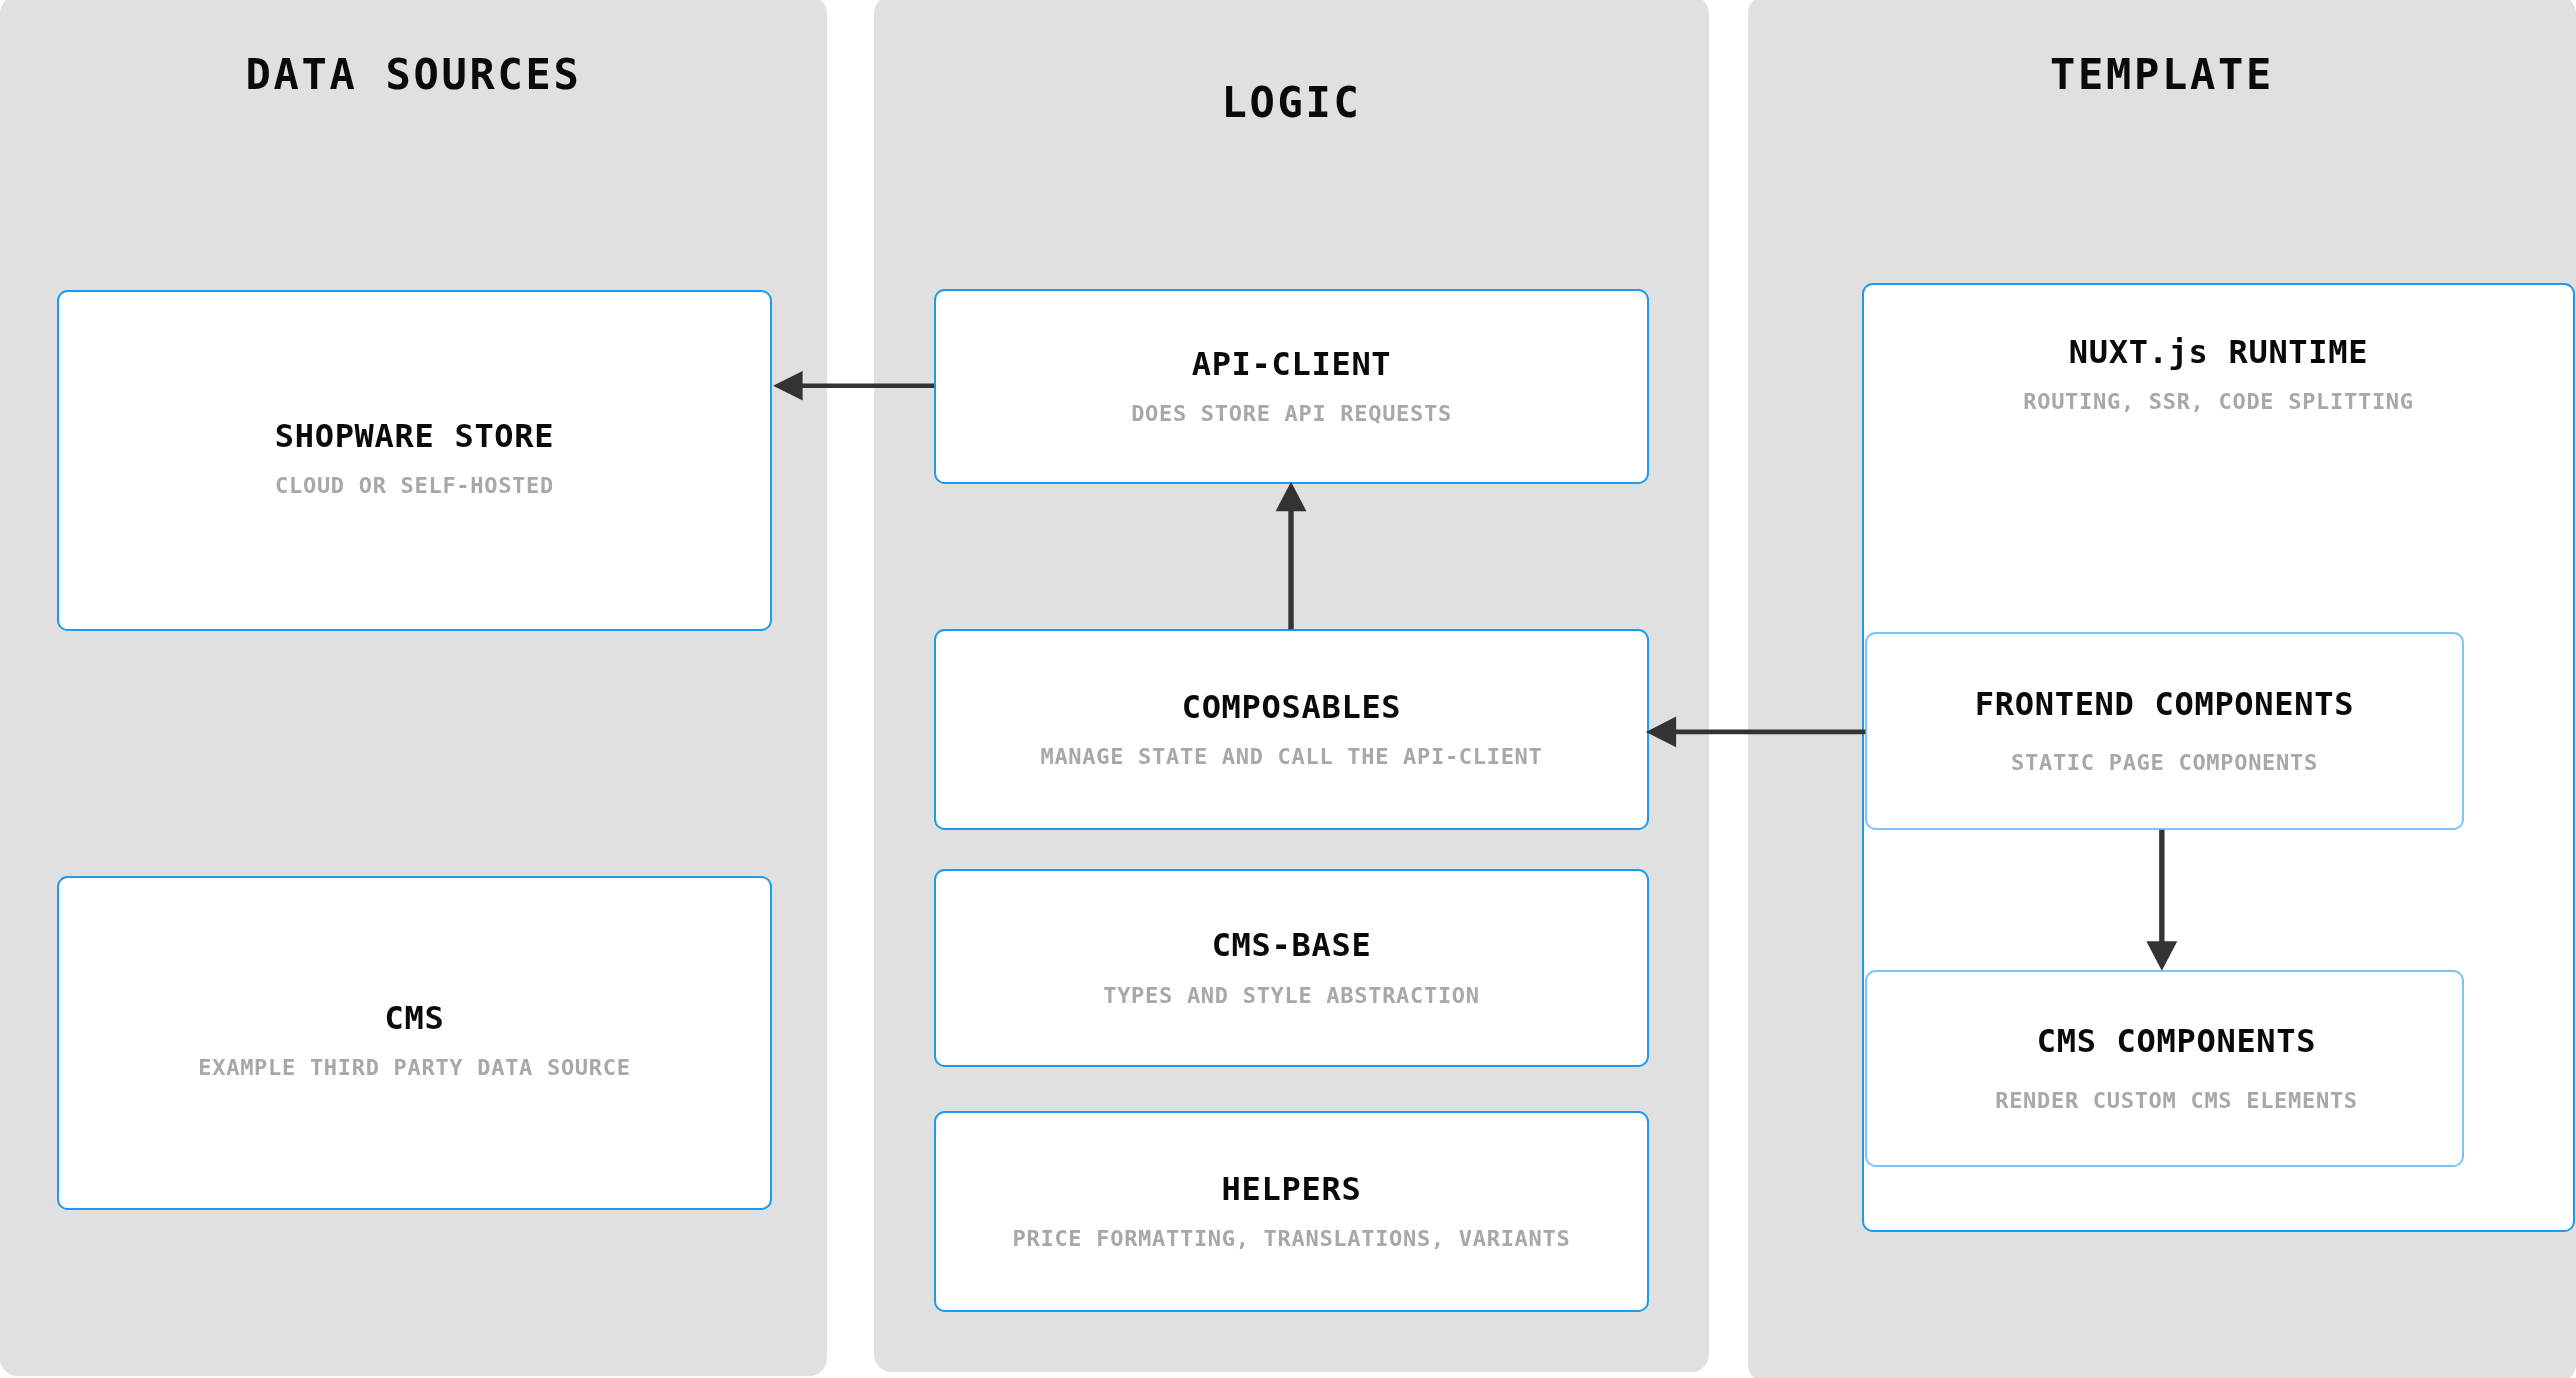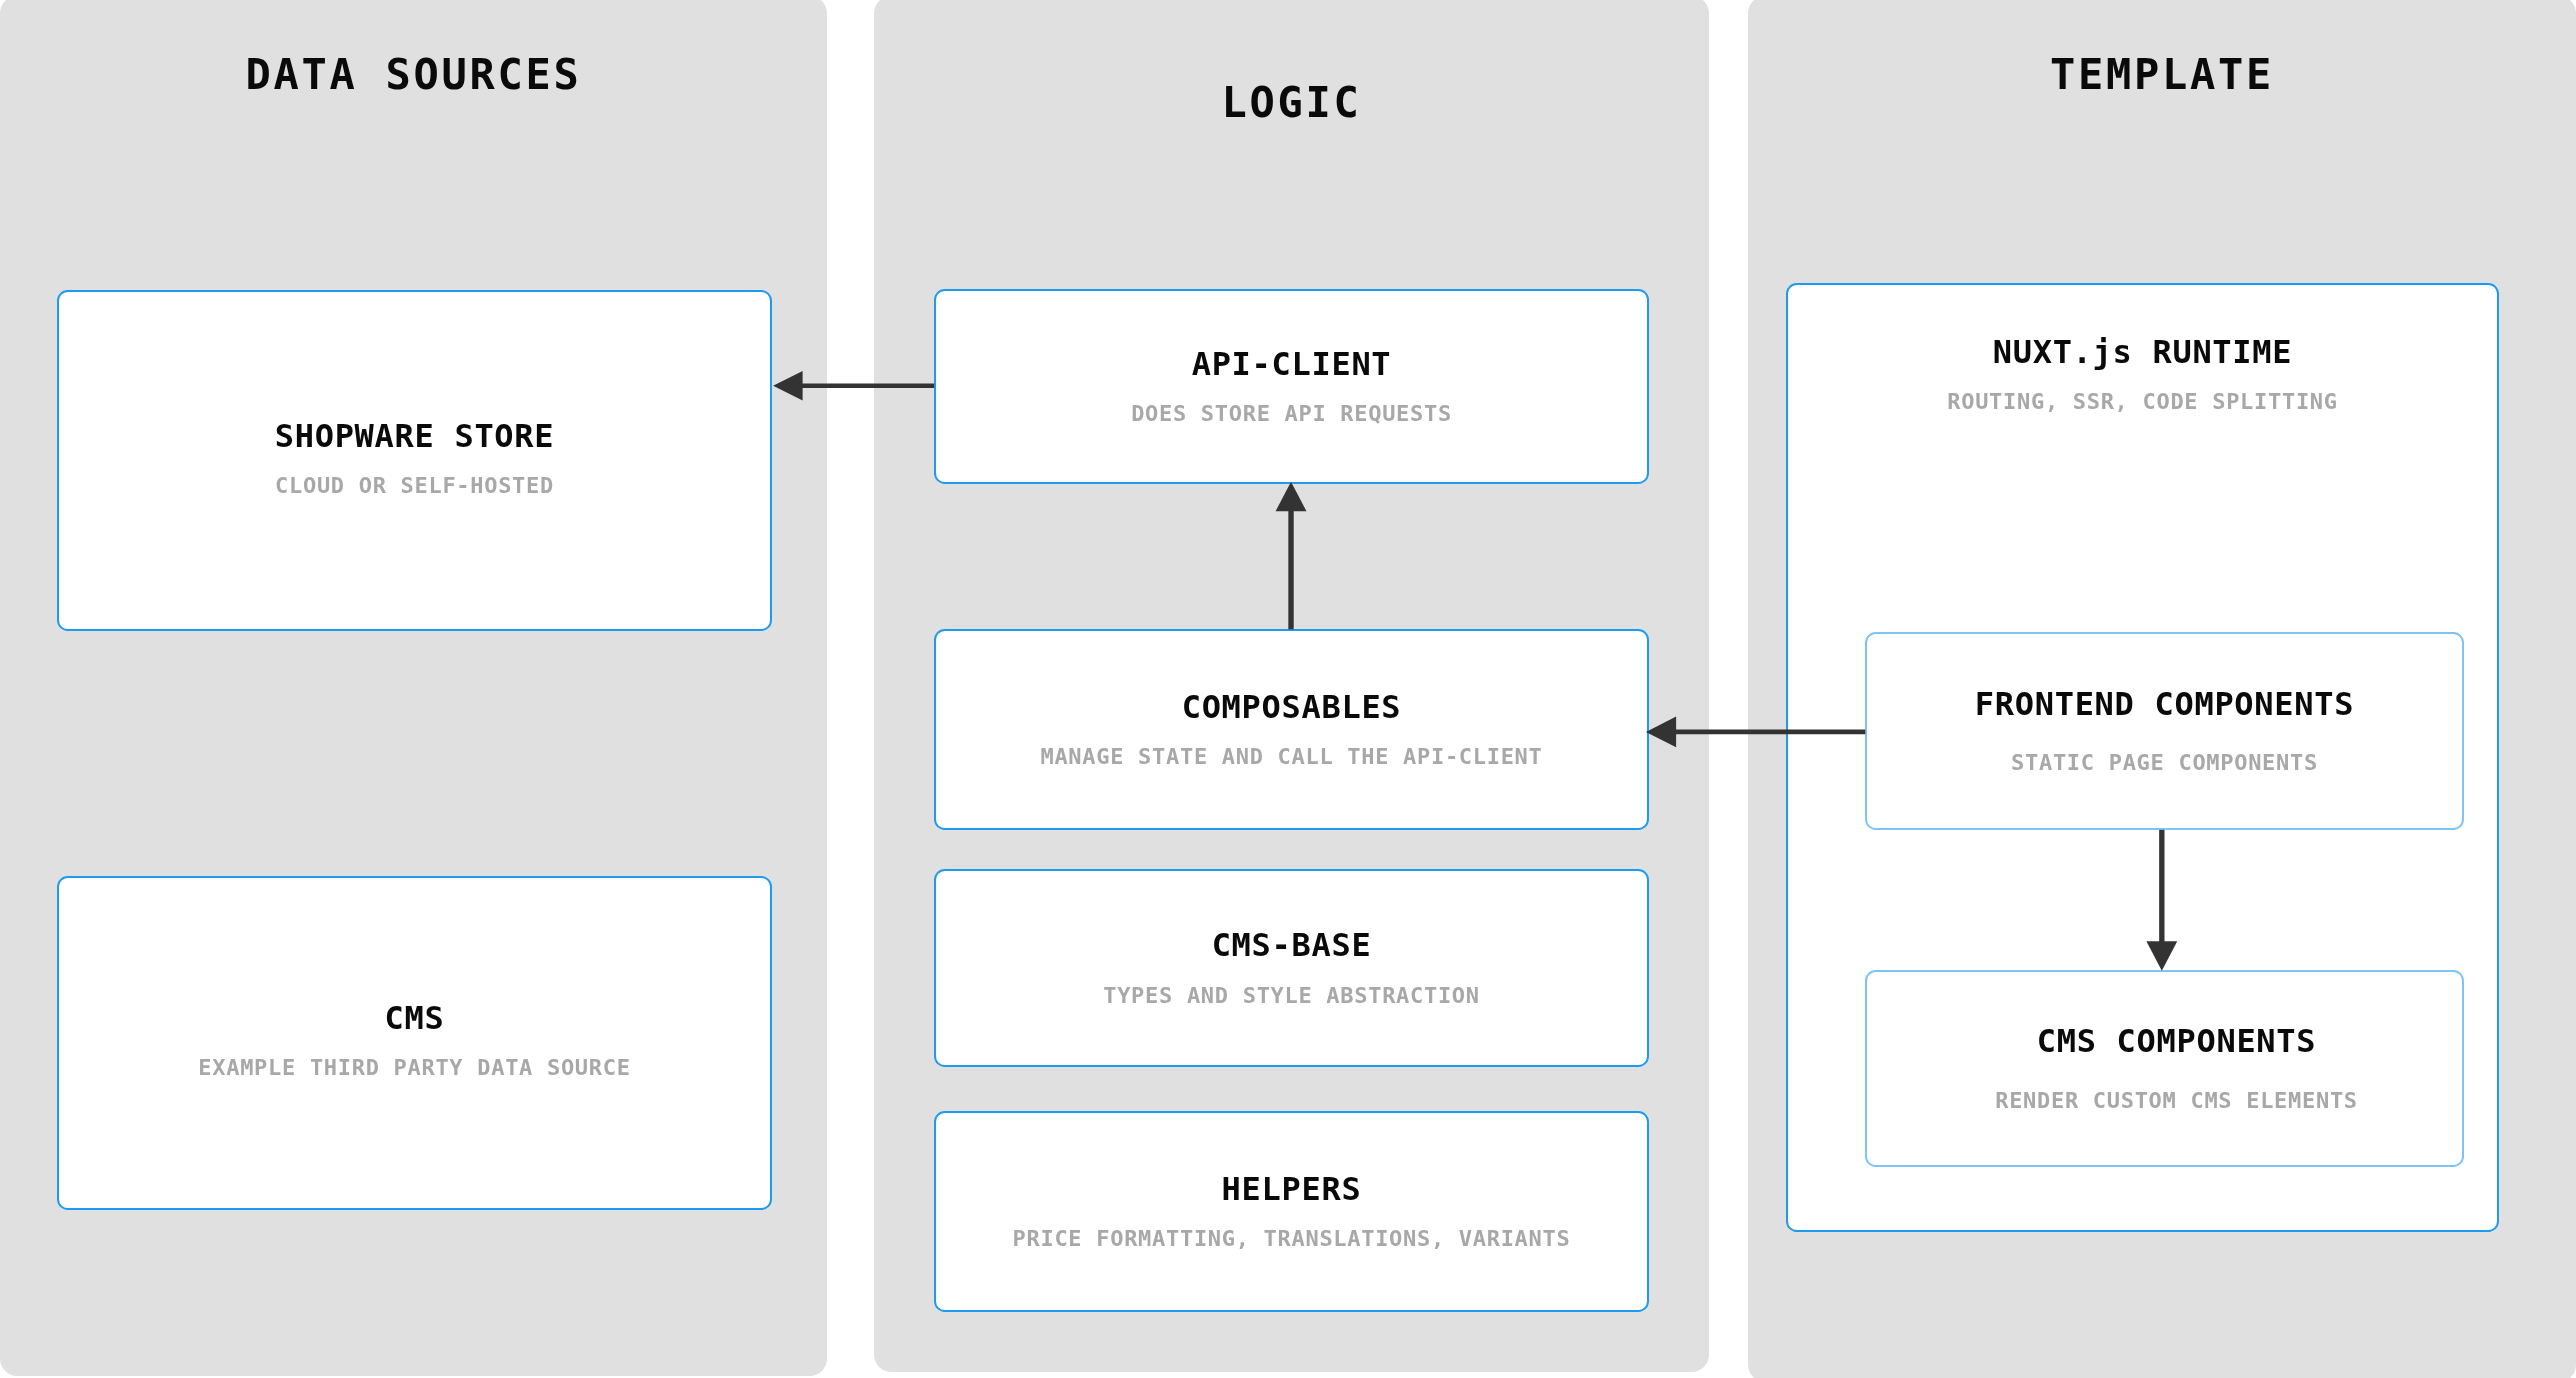--- a/index.html
+++ b/index.html
@@ -111,21 +111,21 @@
   }
   #node-cms-base {
     left: 934px; top: 869px; width: 715px; height: 198px;
   }
   #node-helpers {
     left: 934px; top: 1111px; width: 715px; height: 201px;
   }
 
   
   #node-nuxt-runtime {
-    left: 1786px; top: 283px; width: 713px; height: 949px;
+    left: 1862px; top: 283px; width: 713px; height: 949px;
     justify-content: flex-start;
   }
   #node-nuxt-runtime > .node-title { margin-top: 50px; }
   #node-nuxt-runtime > .node-sub   { margin-top: 20px; }
 
   #node-frontend-components {
     left: 1865px; top: 632px; width: 599px; height: 198px;
   }
   #node-cms-components {
     left: 1865px; top: 970px; width: 599px; height: 197px; padding-left: 24px;

